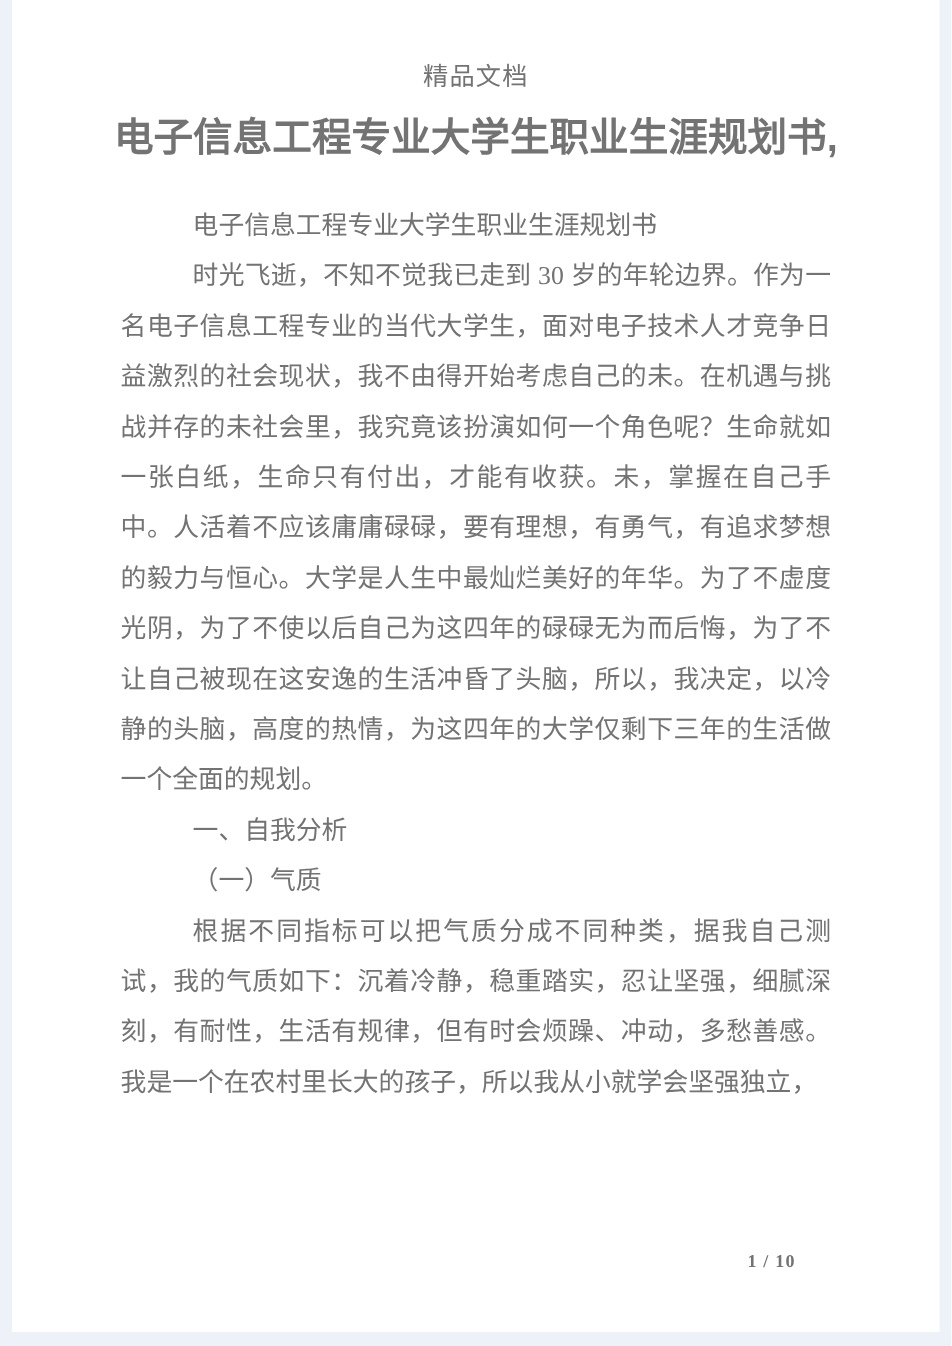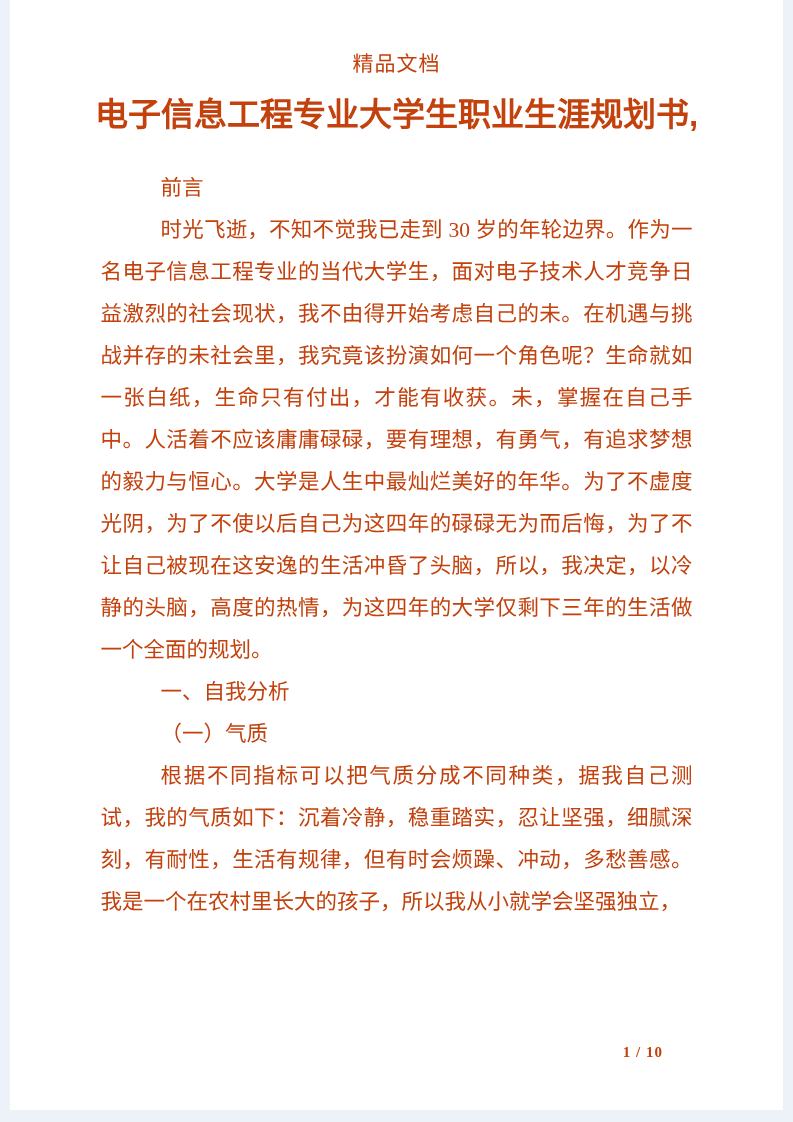--- a/index.html
+++ b/index.html
@@ -6,21 +6,21 @@
     margin: 0;
     padding: 0;
     background: #ffffff;
   }
   .page {
     position: relative;
     width: 793px;
     height: 1122px;
     margin: 0 auto;
     background: #ffffff;
-    color: #c2410c;
+    color: #737373;
     font-family: "Liberation Serif", "DejaVu Serif", serif;
     overflow: hidden;
     box-sizing: border-box;
   }
   
   .edge {
     position: absolute;
     background: #edf1f8;
   }
   .edge-left   { left: 0; top: 0; width: 10px; height: 100%; }
@@ -74,21 +74,21 @@
   <div class="edge edge-right"></div>
   <div class="edge edge-bottom"></div>
 
   <div class="doc-header">精品文档</div>
 
   <h1 class="doc-title" style="margin-top:14px;">
     <span>电子信息工程专业大学生职业生涯规划书,</span>
   </h1>
 
   <div class="doc-body">
-    <p>前言</p>
+    <p>电子信息工程专业大学生职业生涯规划书</p>
     <p>时光飞逝，不知不觉我已走到 30 岁的年轮边界。作为一名电子信息工程专业的当代大学生，面对电子技术人才竞争日益激烈的社会现状，我不由得开始考虑自己的未。在机遇与挑战并存的未社会里，我究竟该扮演如何一个角色呢？生命就如一张白纸，生命只有付出，才能有收获。未，掌握在自己手中。人活着不应该庸庸碌碌，要有理想，有勇气，有追求梦想的毅力与恒心。大学是人生中最灿烂美好的年华。为了不虚度光阴，为了不使以后自己为这四年的碌碌无为而后悔，为了不让自己被现在这安逸的生活冲昏了头脑，所以，我决定，以冷静的头脑，高度的热情，为这四年的大学仅剩下三年的生活做一个全面的规划。</p>
     <p>一、自我分析</p>
     <p>（一）气质</p>
     <p>根据不同指标可以把气质分成不同种类，据我自己测试，我的气质如下：沉着冷静，稳重踏实，忍让坚强，细腻深刻，有耐性，生活有规律，但有时会烦躁、冲动，多愁善感。我是一个在农村里长大的孩子，所以我从小就学会坚强独立，</p>
   </div>
 
   <div class="page-number">1 / 10</div>
 </div>
 
 </body></html>

